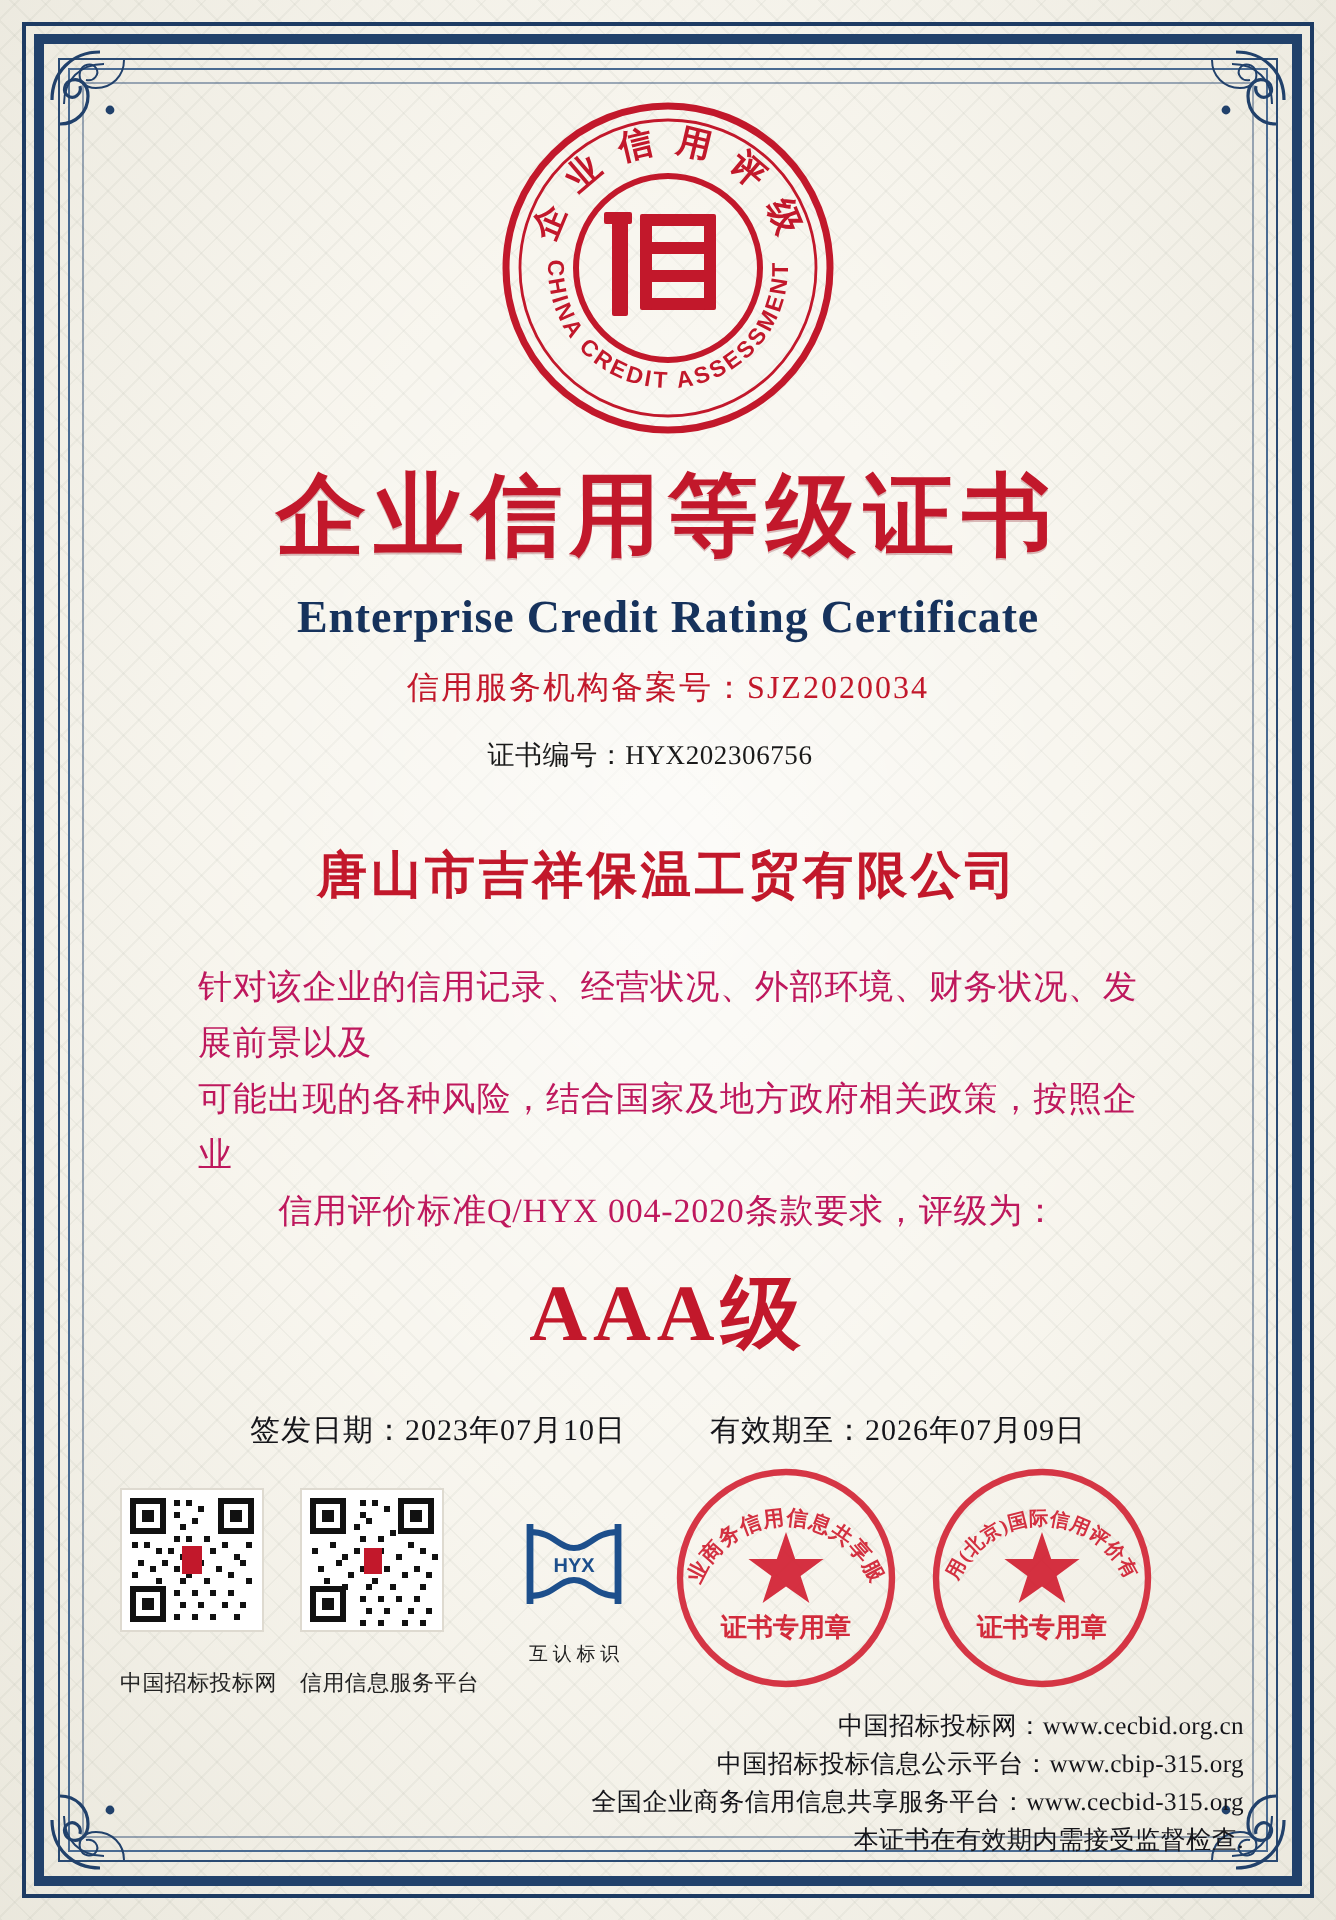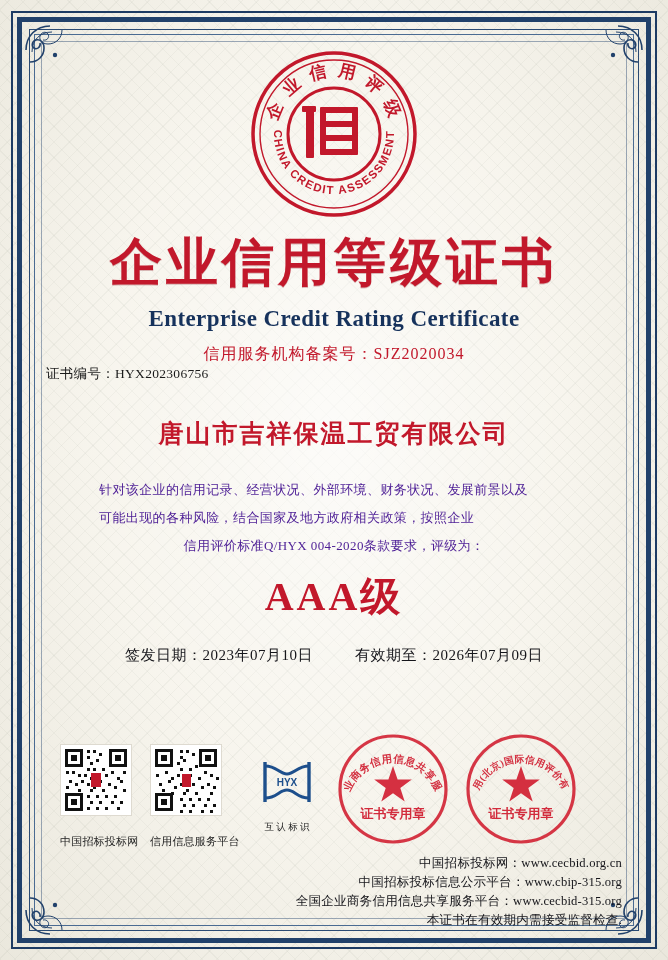--- a/index.html
+++ b/index.html
@@ -89,21 +89,21 @@
     height: 168px;
     margin: 6px auto 0;
   }
   .logo-wrap svg { display: block; }
 
   
   .title-cn {
     margin-top: 10px;
     text-align: center;
     font-family: "Liberation Serif", "DejaVu Serif", serif;
-    font-size: 52px;
+    font-size: 45px;
     font-weight: bold;
     letter-spacing: 4px;
     color: #c2182b;
     text-shadow: 0 1px 0 rgba(120,0,10,0.25);
   }
   .title-en {
     margin-top: 8px;
     text-align: center;
     font-size: 23px;
     font-weight: bold;
@@ -111,43 +111,44 @@
     letter-spacing: 0.4px;
   }
   .record-no {
     margin-top: 12px;
     text-align: center;
     font-size: 16px;
     color: #c2182b;
     letter-spacing: 1px;
   }
   .cert-no {
-    text-align: left;
+    margin-top: 14px;
+    text-align: center;
     padding-right: 18px;
     font-size: 13.5px;
     color: #1a1a1a;
     letter-spacing: 0.3px;
   }
 
   
   .company {
     margin-top: 34px;
     text-align: center;
     font-size: 25px;
     font-weight: bold;
     color: #c2182b;
     letter-spacing: 2px;
   }
 
   
   .body-text {
     margin: 26px auto 0;
     width: 470px;
-    color: #4c1d95;
-    font-size: 13px;
+    color: #be185d;
+    font-size: 17px;
     line-height: 28px;
     text-align: justify;
     letter-spacing: 0.4px;
   }
   .body-text .line { display: block; }
   .body-text .line.l1 { text-align: left; }
   .body-text .line.l2 { text-align: left; }
   .body-text .line.l3 { text-align: center; }
 
   

